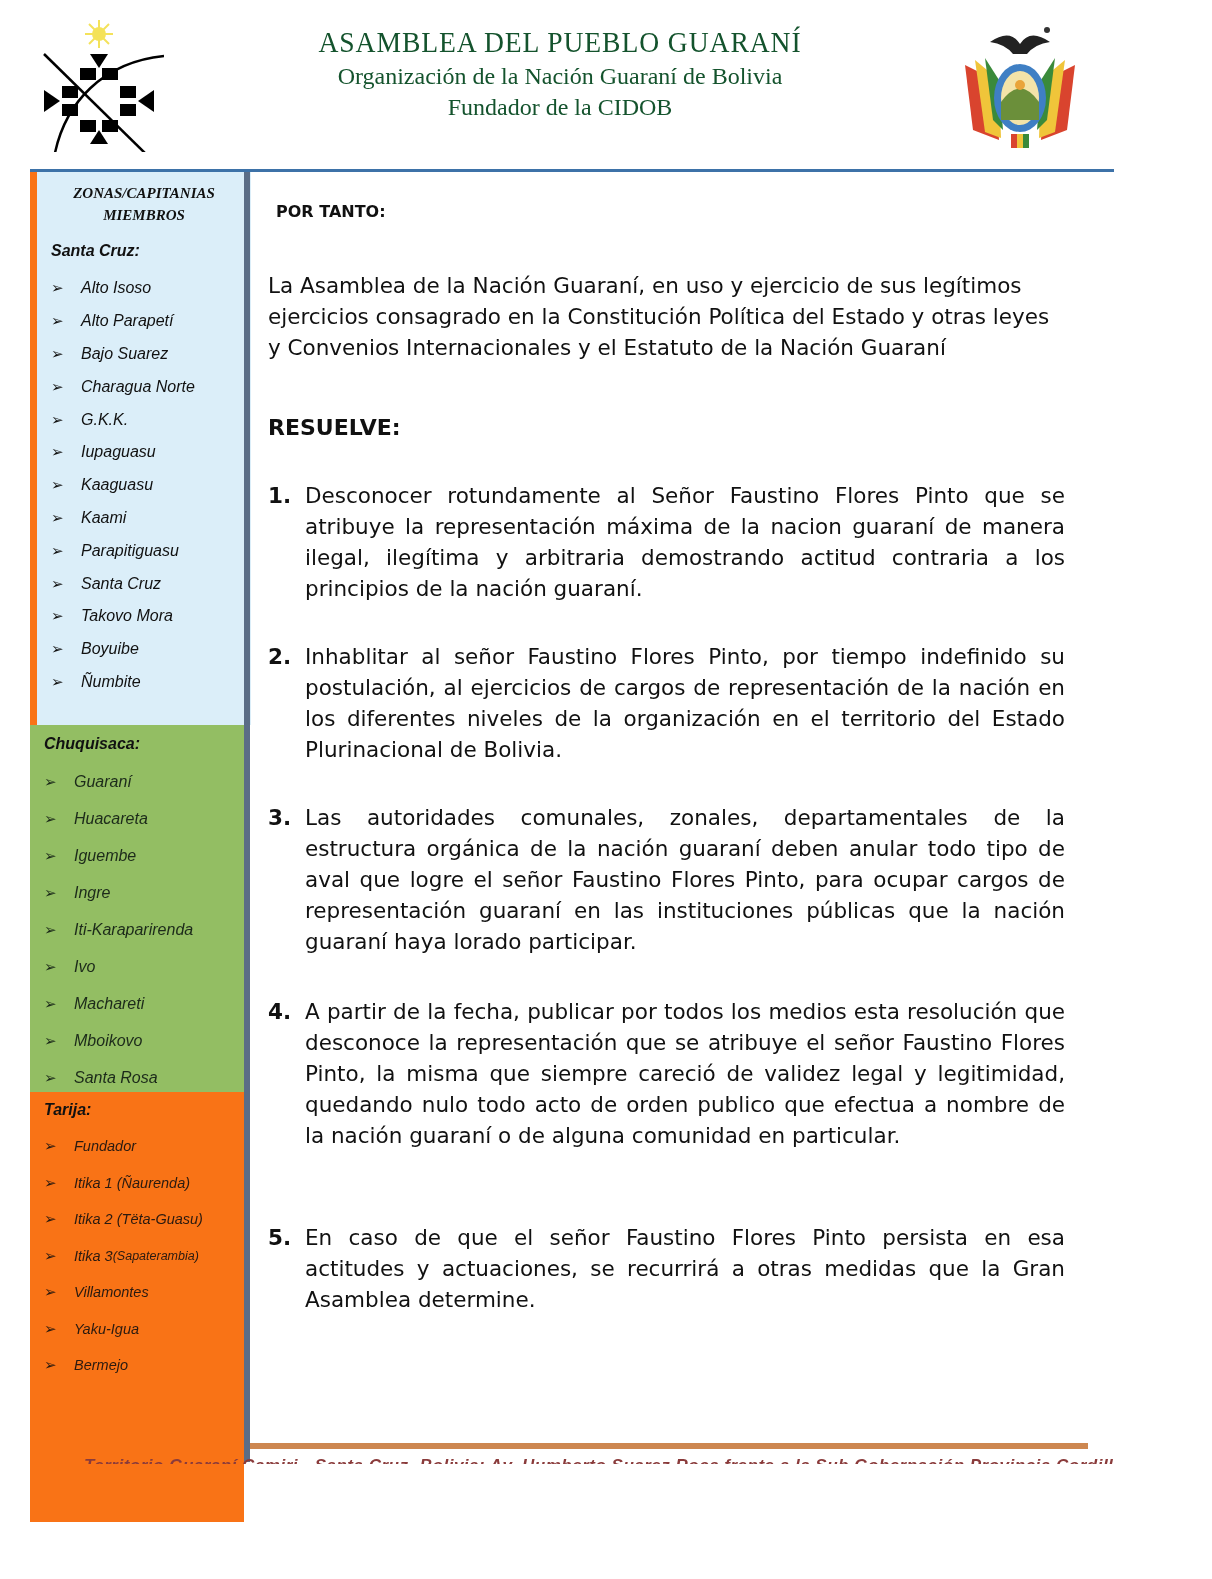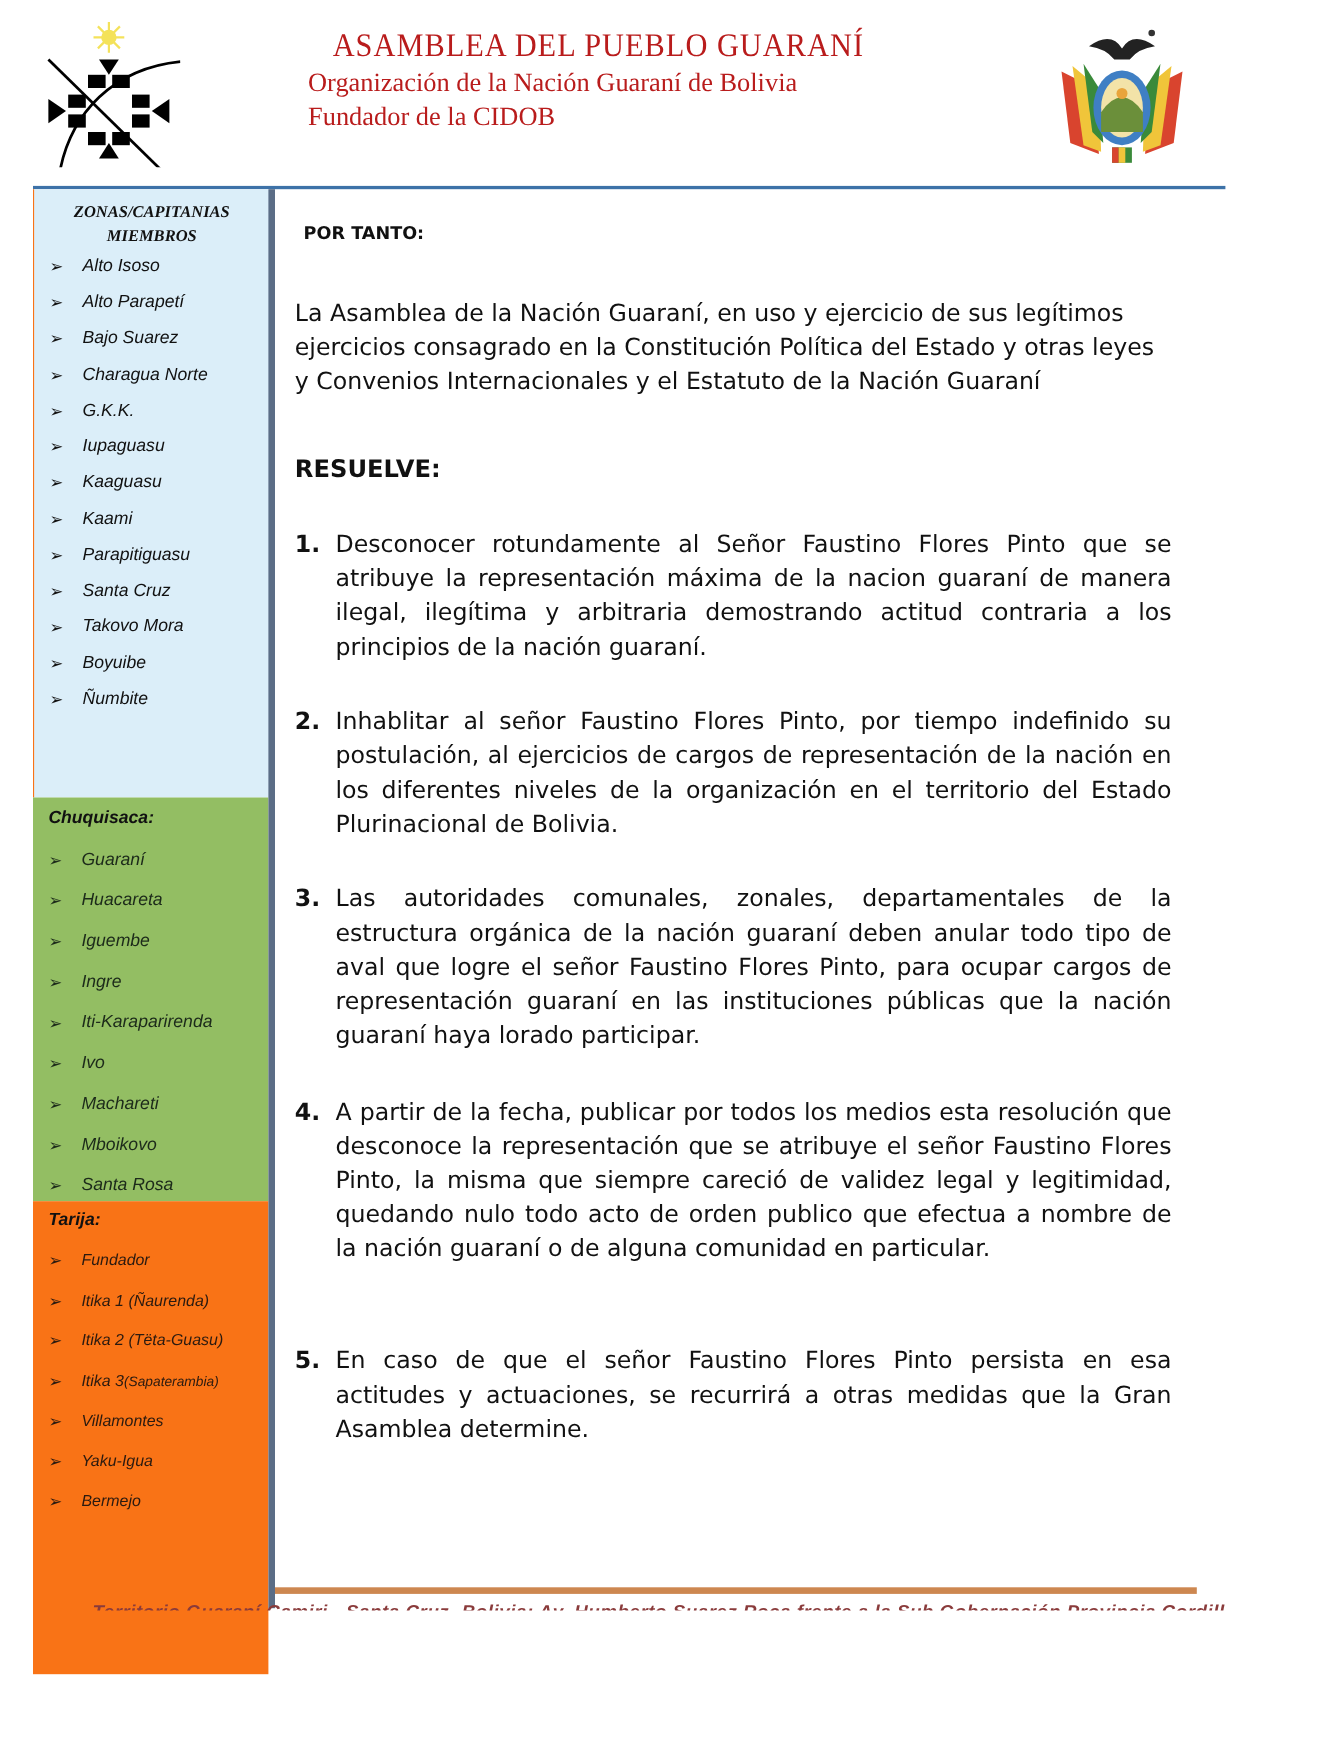--- a/index.html
+++ b/index.html
@@ -2,34 +2,34 @@
 <html><head>
   <meta charset="utf-8">
   <style>
     html, body { margin: 0; padding: 0; background: #ffffff; }
     body { width: 1212px; height: 1579px; position: relative; overflow: hidden;
            font-family: "Liberation Sans", sans-serif; color: #111; }
 
     
     .logo-left { position: absolute; left: 34px; top: 12px; width: 130px; height: 140px; }
     .coat { position: absolute; left: 955px; top: 20px; width: 130px; height: 140px; }
-    .head-text { position: absolute; left: 280px; top: 24px; width: 560px; text-align: left;
-                 color: #b91c1c; font-family: "Liberation Serif", serif; }
+    .head-text { position: absolute; left: 280px; top: 24px; width: 560px; text-align: center;
+                 color: #14532d; font-family: "Liberation Serif", serif; }
     .head-title { font-size: 30px; letter-spacing: 1px; line-height: 36px; transform: scaleX(0.92); }
     .head-sub { font-size: 24px; line-height: 32px; }
     .head-sub2 { font-size: 24px; line-height: 30px; }
     .top-rule { position: absolute; left: 30px; top: 169px; width: 1084px; height: 3px;
                 background: #3d72a8; }
 
     
     .sidebar { position: absolute; left: 30px; top: 172px; width: 214px; height: 1273px; }
     .sb-divider { position: absolute; left: 244px; top: 172px; width: 6px; height: 1290px;
                   background: #5b6d86; }
     .zone { position: absolute; left: 0; width: 214px; }
-    .zone-blue { top: 0; height: 553px; background: #dbeef9; border-left: 1px solid #f97316; }
+    .zone-blue { top: 0; height: 553px; background: #dbeef9; border-left: 7px solid #f97316; }
     .zone-green { top: 553px; height: 367px; background: #93be63; }
     .zone-brown { top: 920px; height: 430px; background: #f97316; }
     .sb-head { text-align: center; font-family: "Liberation Serif", serif; font-style: italic;
                font-weight: bold; font-size: 15px; line-height: 22px; margin-top: 10px; color: #111; }
     .region-label { font-style: italic; font-weight: bold; font-size: 16px; padding-left: 14px; }
     .sb-list { list-style: none; margin: 0; padding: 0; }
     .sb-item { display: flex; align-items: center; font-style: italic; font-size: 16px; padding-left: 14px; }
     .sb-arrow { width: 30px; font-size: 15px; font-style: normal; }
     .blue .sb-item { height: 32.8px; }
     .green .sb-item { height: 37px; color: #1c2a1a; }
@@ -114,20 +114,21 @@
 </div>
 
 <div class="top-rule"></div>
 
 <div class="sidebar">
   <div class="zone zone-blue blue">
     <div class="sb-head">
       <div>ZONAS/CAPITANIAS</div>
       <div>MIEMBROS</div>
     </div>
+    <div class="region-label" style="margin-top:8px;height:38px;line-height:34px;">Santa  Cruz:</div>
     <ul class="sb-list">
       <li class="sb-item">
           <span class="sb-arrow">➢</span>
           <span>Alto Isoso</span>
         </li>
       <li class="sb-item">
           <span class="sb-arrow">➢</span>
           <span>Alto Parapetí</span>
         </li>
       <li class="sb-item">

